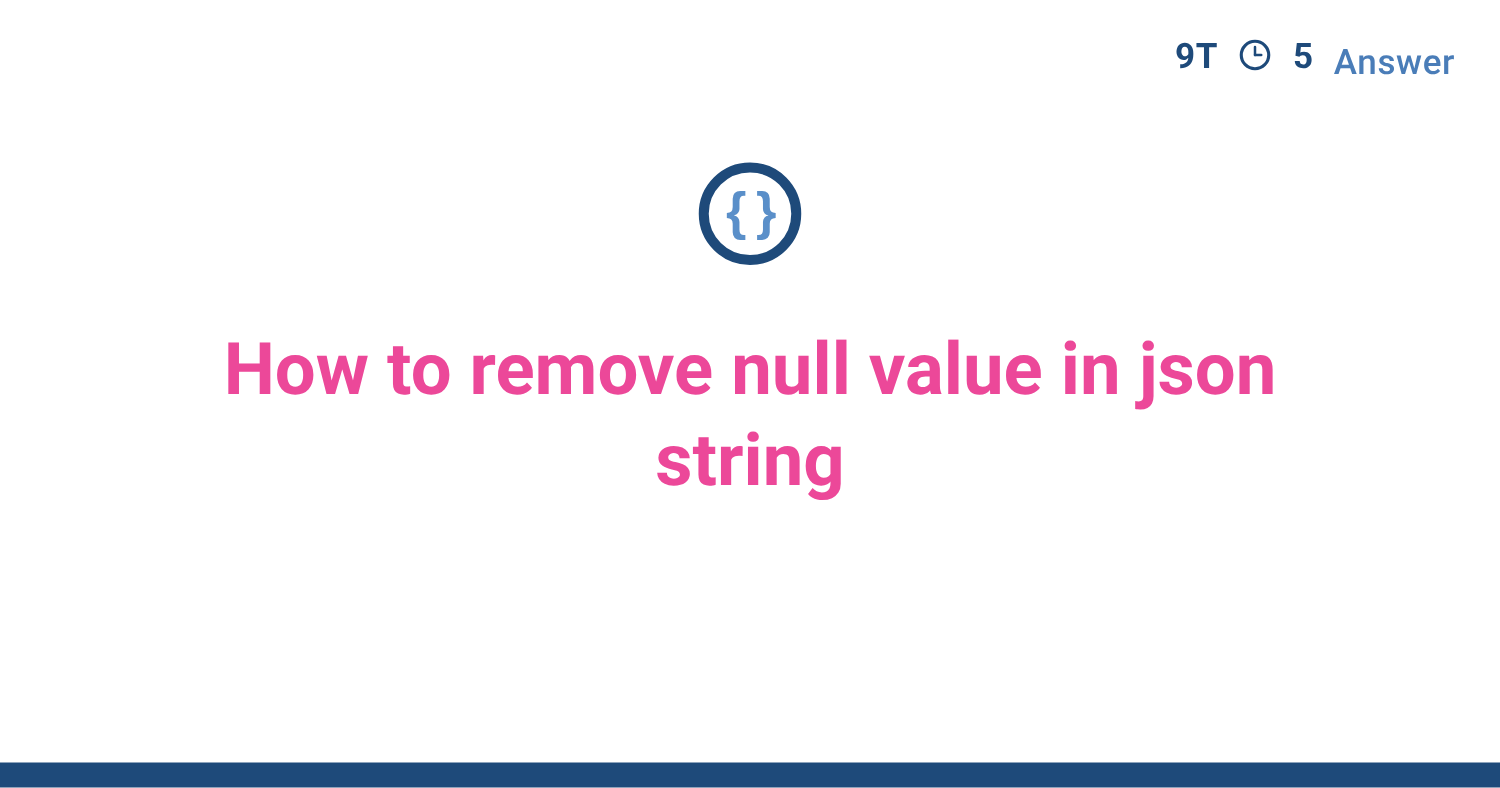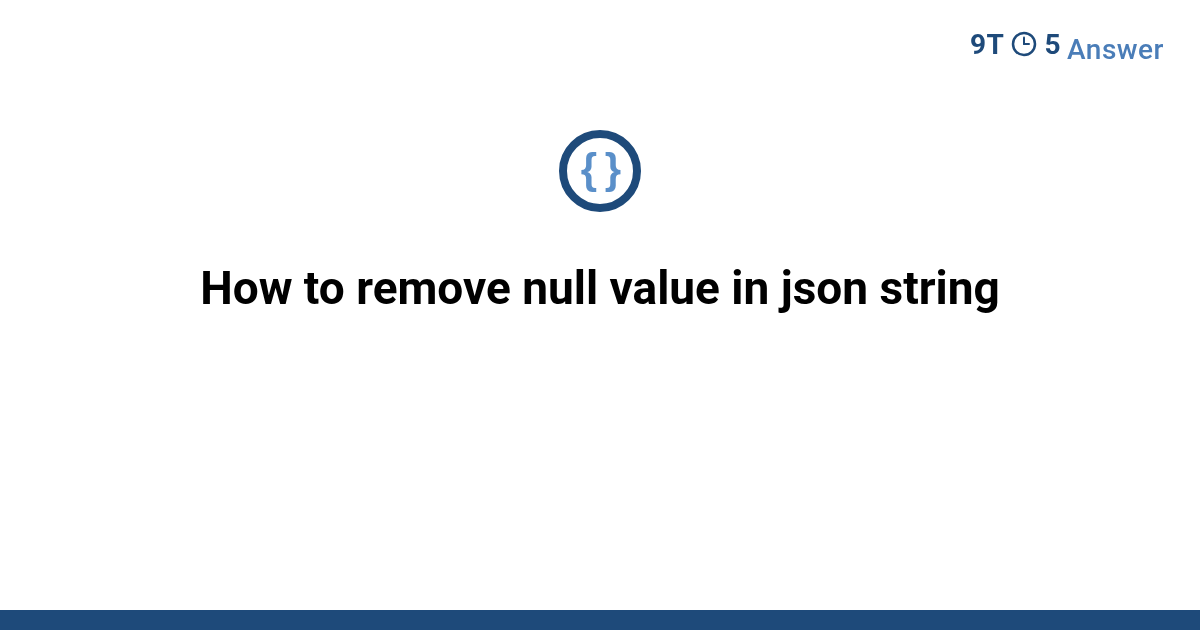--- a/index.html
+++ b/index.html
@@ -17,21 +17,21 @@
     }
     .logo {
       position: absolute;
       top: 22px;
       right: 36px;
       font-size: 28px;
       font-weight: 600;
       letter-spacing: 0.5px;
       display: flex;
       align-items: center;
-      gap: 6px;
+      gap: 16px;
     }
     .logo-9t {
       color: #1e4a7a;
       font-weight: 700;
     }
     .logo-clock {
       display: inline-flex;
       align-items: center;
       justify-content: center;
       width: 26px;
@@ -70,23 +70,23 @@
     .icon-braces {
       font-size: 42px;
       font-weight: 700;
       color: #5a8fc9;
       letter-spacing: -2px;
       font-family: "Segoe UI", Arial, sans-serif;
       line-height: 1;
       margin-top: -4px;
     }
     .title {
-      font-size: 46px;
+      font-size: 58px;
       font-weight: 700;
-      color: #000000;
+      color: #ec4899;
       text-align: center;
       line-height: 1.25;
       max-width: 1000px;
     }
     .footer-bar {
       position: absolute;
       bottom: 0;
       left: 0;
       right: 0;
       height: 20px;

